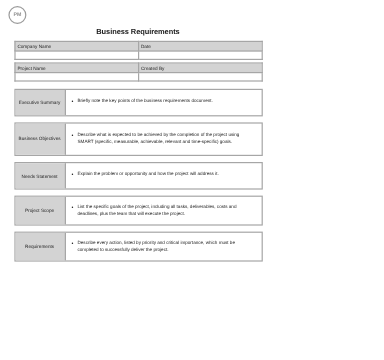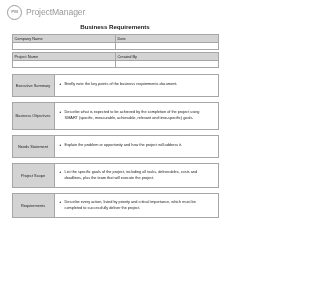--- a/index.html
+++ b/index.html
@@ -151,21 +151,20 @@
   .sec-scope  .section-body { min-height: 23px; }
   .sec-req    .section-body { min-height: 23px; }
 </style>
 </head>
 <body>
 
 <div class="brand">
   <div class="brand-mark">
     <span>PM</span>
   </div>
-  <div class="brand-name">ProjectManager</div>
 </div>
 
 <div class="doc-title">Business Requirements</div>
 
 <table class="info-table">
   <tbody>
     <tr>
       <td class="label">Company Name</td>
       <td class="label">Date</td>
     </tr>

